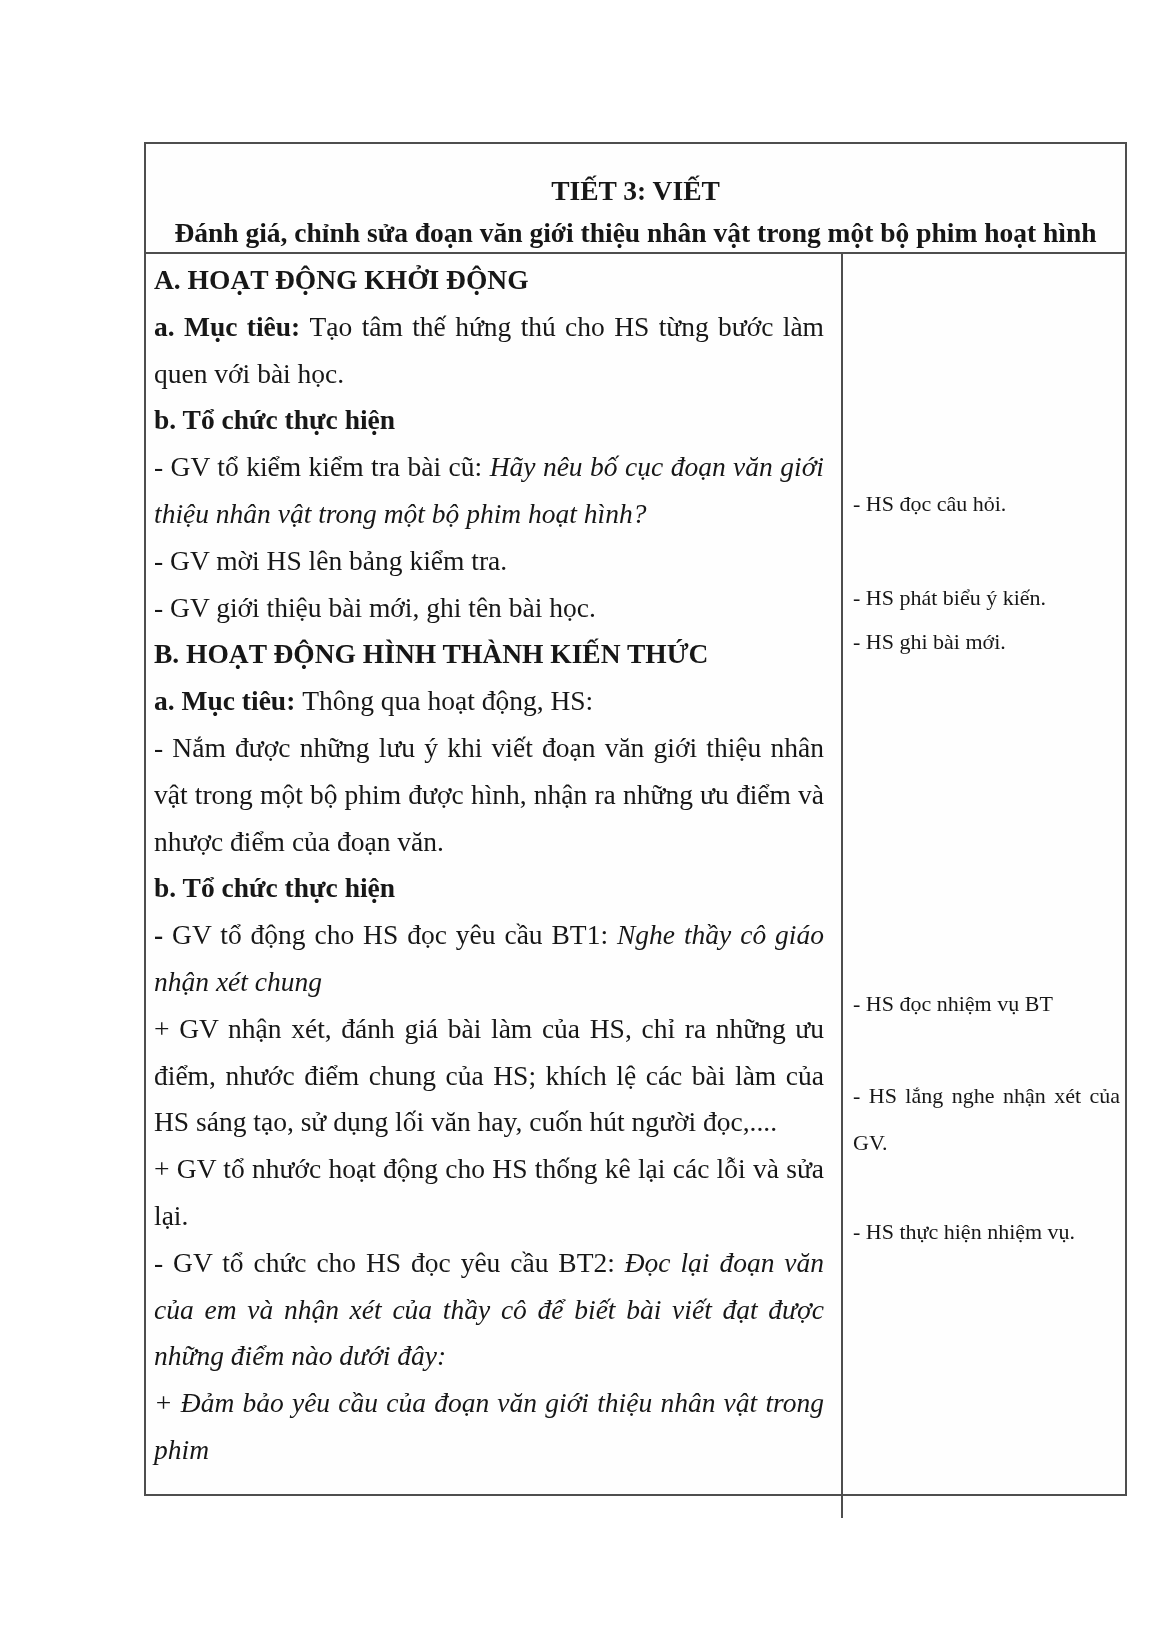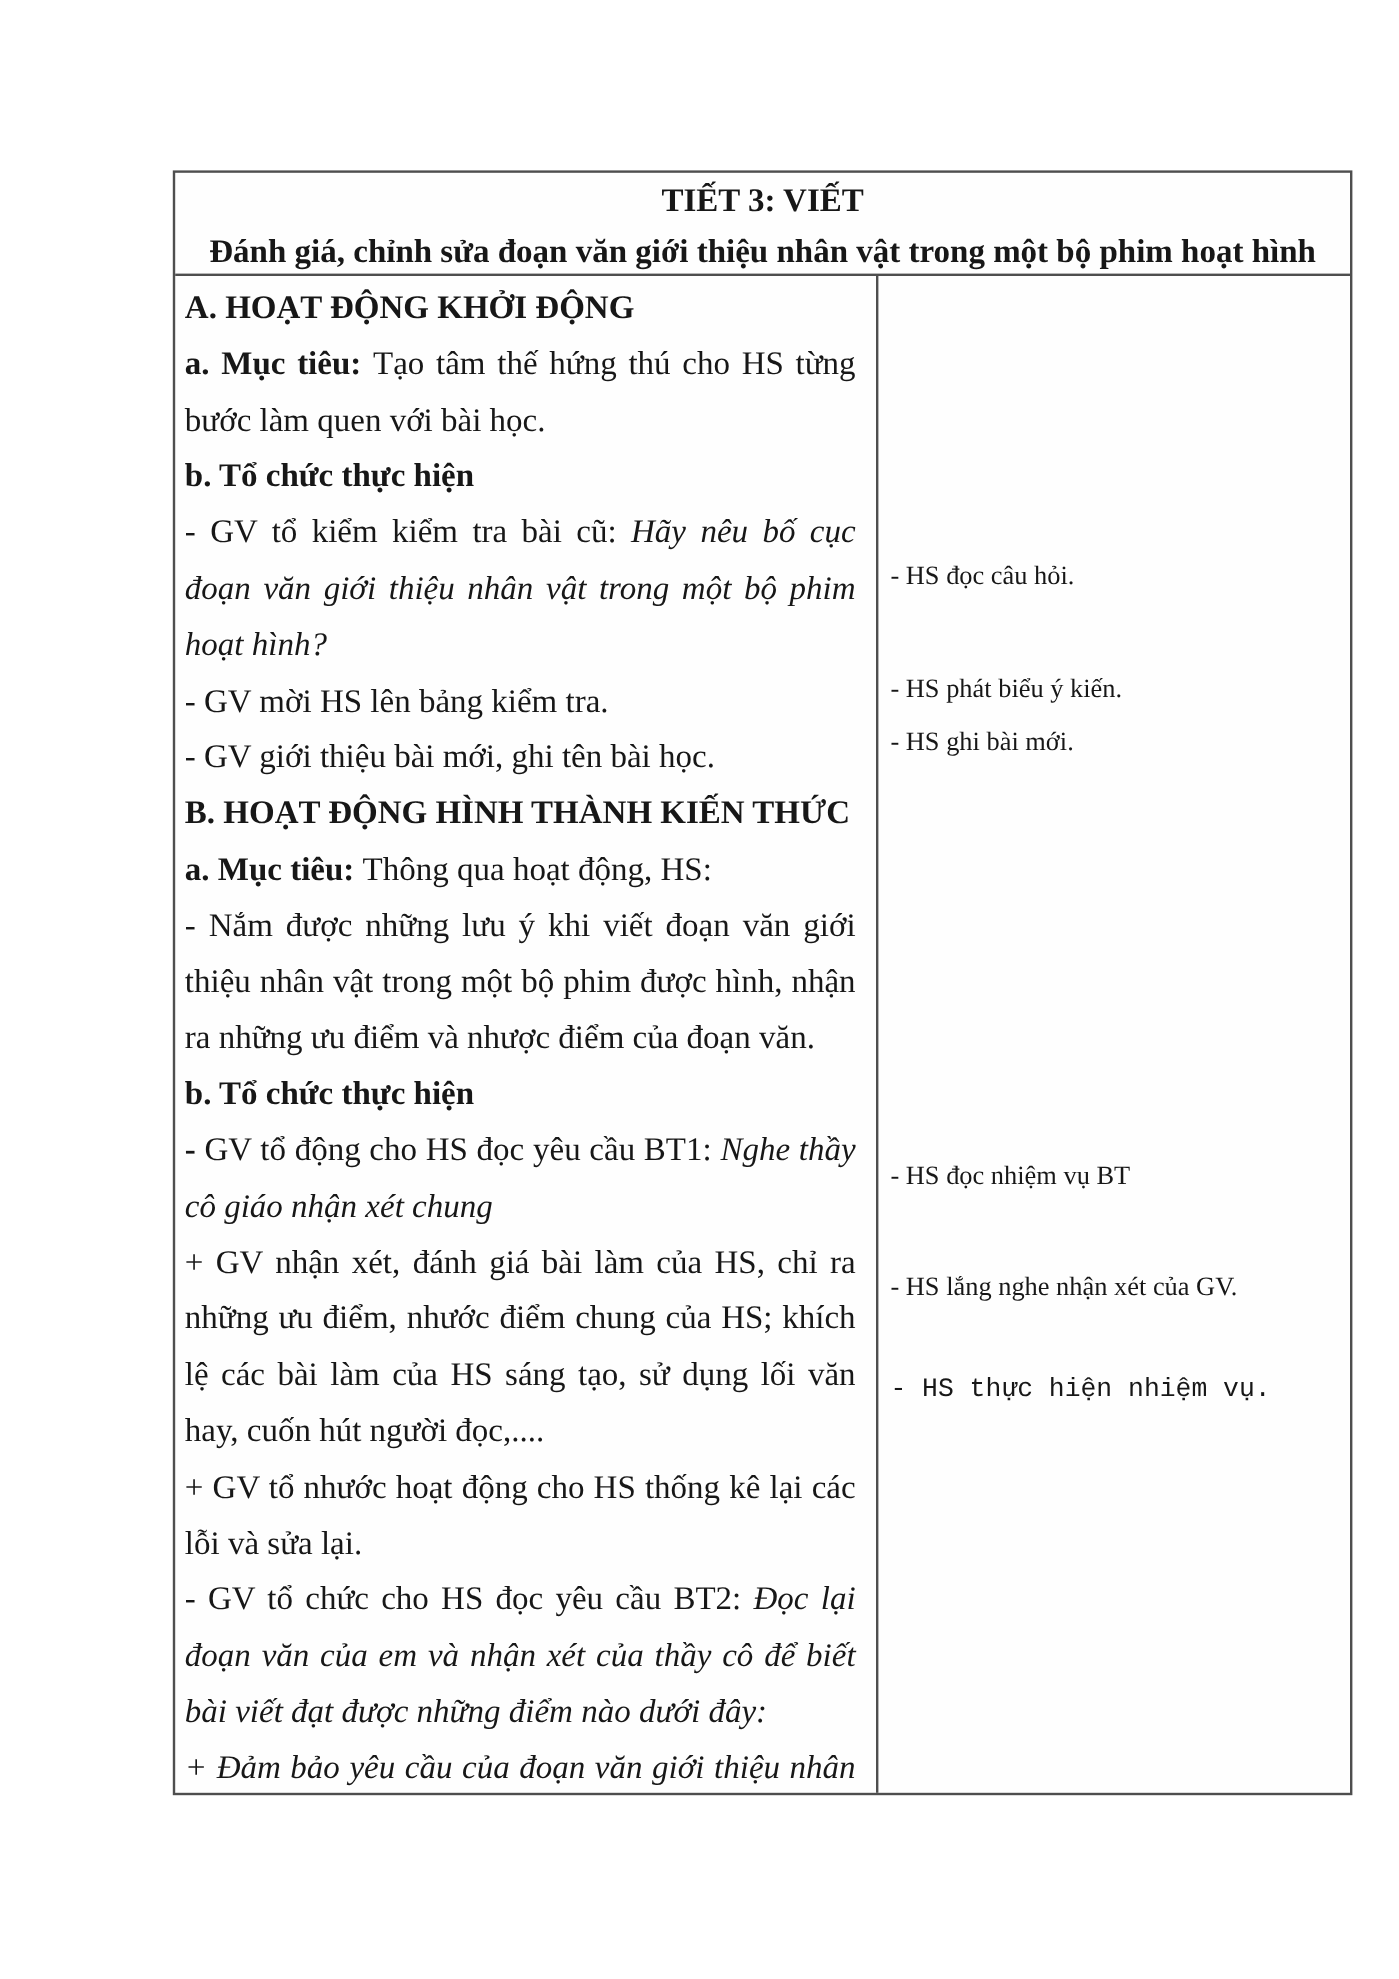--- a/index.html
+++ b/index.html
@@ -27,27 +27,28 @@
   .header-cell {
     height: 86px;
     box-sizing: border-box;
     border-bottom: 2px solid #4e4e4e;
     text-align: center;
     font-weight: bold;
     font-size: 27.5px;
     line-height: 42px;
     padding-top: 2px;
     overflow: hidden;
+    margin-top: 24px;
   }
   .body-row {
     display: flex;
     height: 1264px;
   }
   .left-cell {
-    width: 586px;
+    width: 697px;
     box-sizing: border-box;
     border-right: 2px solid #4e4e4e;
     padding: 3px 17px 0 8px;
     overflow: hidden;
   }
   .left-cell p {
     margin: 0;
     text-align: justify;
     font-size: 27.5px;
     line-height: 46.8px;
@@ -66,21 +67,21 @@
     font-size: 22px;
     line-height: 47px;
   }
   .bold { font-weight: bold; }
   .ital { font-style: italic; }
   .r1 { top: 226px; }
   .r2 { top: 320px; }
   .r3 { top: 364px; }
   .r4 { top: 726px; }
   .r5 { top: 818px; }
-  .r6 { top: 904px; font-family: Liberation Mono, monospace; }
+  .r6 { top: 954px; }
 </style>
 </head>
 <body>
 
 <div class="doc-table">
 
   <div class="header-cell">
     <div>TIẾT 3: VIẾT</div>
     <div>Đánh giá, chỉnh sửa đoạn văn giới thiệu nhân vật trong một bộ phim hoạt hình</div>
   </div>

